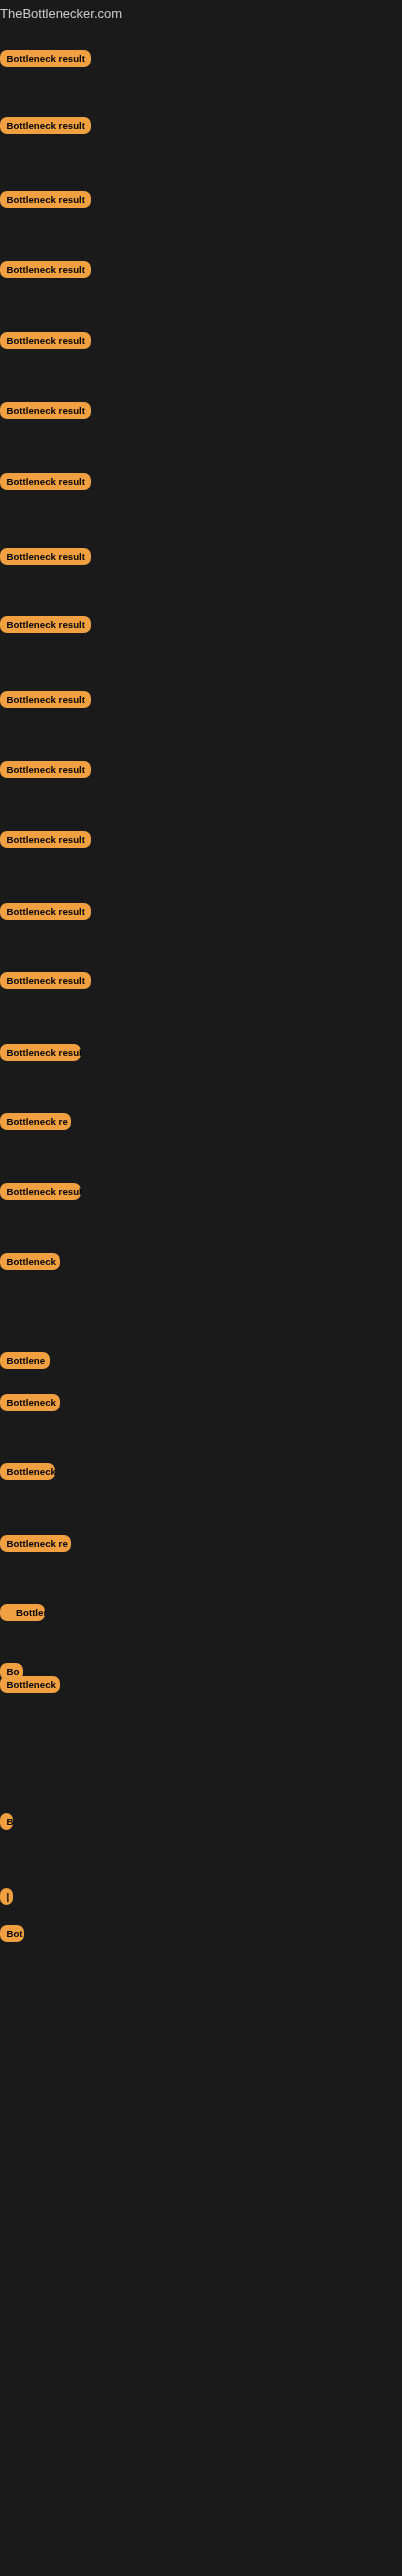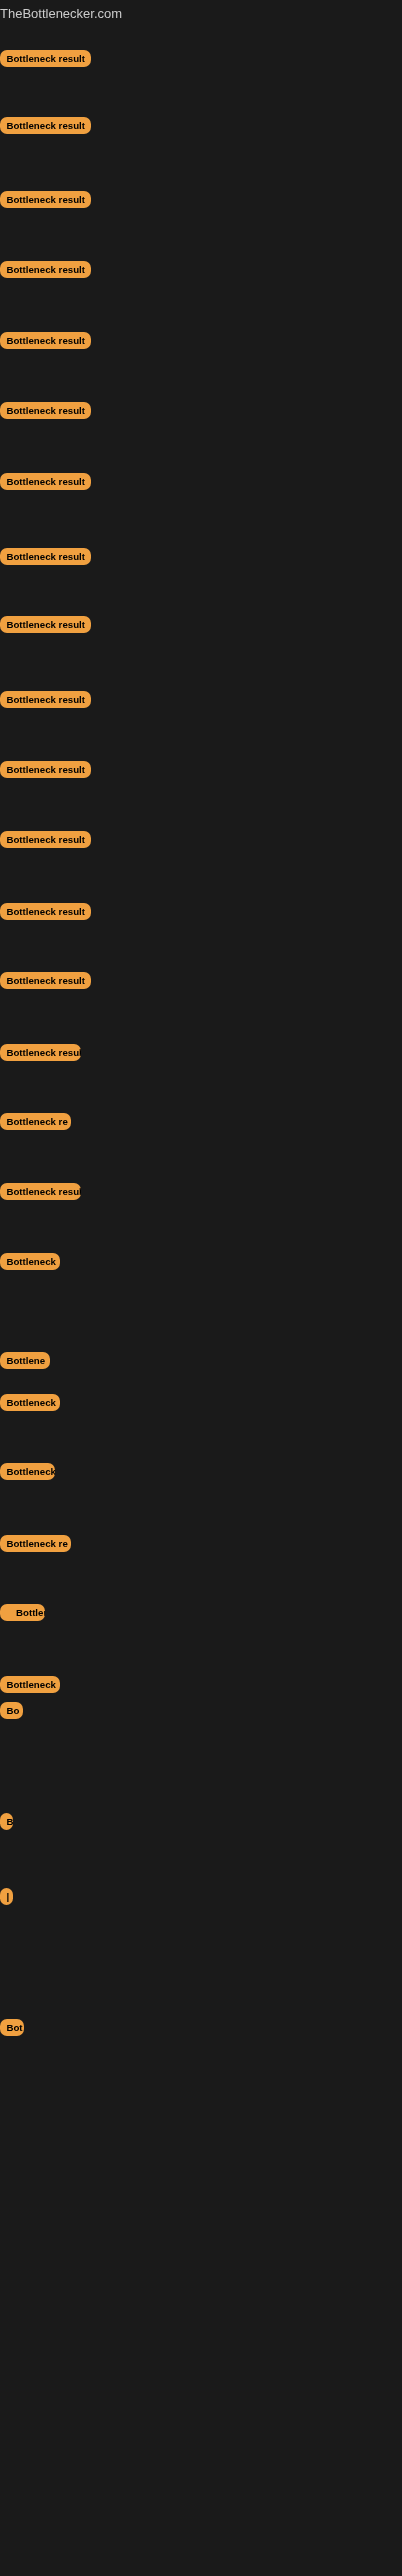--- a/index.html
+++ b/index.html
@@ -64,18 +64,18 @@
     <div class="bottleneck-item" style="top: 1016px; left: 0px;"><span class="bottleneck-badge" style="max-width: 81px;">Bottleneck result</span></div>
     <div class="bottleneck-item" style="top: 1085px; left: 0px;"><span class="bottleneck-badge" style="max-width: 71px;">Bottleneck re</span></div>
     <div class="bottleneck-item" style="top: 1155px; left: 0px;"><span class="bottleneck-badge" style="max-width: 81px;">Bottleneck resul</span></div>
     <div class="bottleneck-item" style="top: 1225px; left: 0px;"><span class="bottleneck-badge" style="max-width: 60px;">Bottleneck</span></div>
     <div class="bottleneck-item" style="top: 1294px; left: 0px;"><span class="bottleneck-badge" style="max-width: 50px; margin-top: 30px;">Bottlene</span></div>
     <div class="bottleneck-item" style="top: 1366px; left: 0px;"><span class="bottleneck-badge" style="max-width: 60px;">Bottleneck</span></div>
     <div class="bottleneck-item" style="top: 1435px; left: 0px;"><span class="bottleneck-badge" style="max-width: 55px;">Bottleneck</span></div>
     <div class="bottleneck-item" style="top: 1507px; left: 0px;"><span class="bottleneck-badge" style="max-width: 71px;">Bottleneck re</span></div>
     <div class="bottleneck-item" style="top: 1576px; left: 0px;"><span class="bottleneck-badge" style="max-width: 45px; padding-left: 16px;">Bottlen</span></div>
     <div class="bottleneck-item" style="top: 1648px; left: 0px;"><span class="bottleneck-badge" style="max-width: 60px;">Bottleneck</span></div>
-    <div class="bottleneck-item" style="top: 1674px; left: 0px;"><span class="bottleneck-badge" style="max-width: 22.5px;">Bo</span></div>
+    <div class="bottleneck-item" style="top: 1635px; left: 0px;"><span class="bottleneck-badge" style="max-width: 22.5px;">Bo</span></div>
     <div class="bottleneck-item" style="top: 1785px; left: 0px;"><span class="bottleneck-badge" style="max-width: 13px;">B</span></div>
     <div class="bottleneck-item" style="top: 1860px; left: 0px;"><span class="bottleneck-badge" style="max-width: 8px;">|</span></div>
-    <div class="bottleneck-item" style="top: 1991px; left: 0px;"><span class="bottleneck-badge" style="max-width: 24px;">Bot</span></div>
+    <div class="bottleneck-item" style="top: 1897px; left: 0px;"><span class="bottleneck-badge" style="max-width: 24px;">Bot</span></div>
   </div>
 
 
 </body></html>

